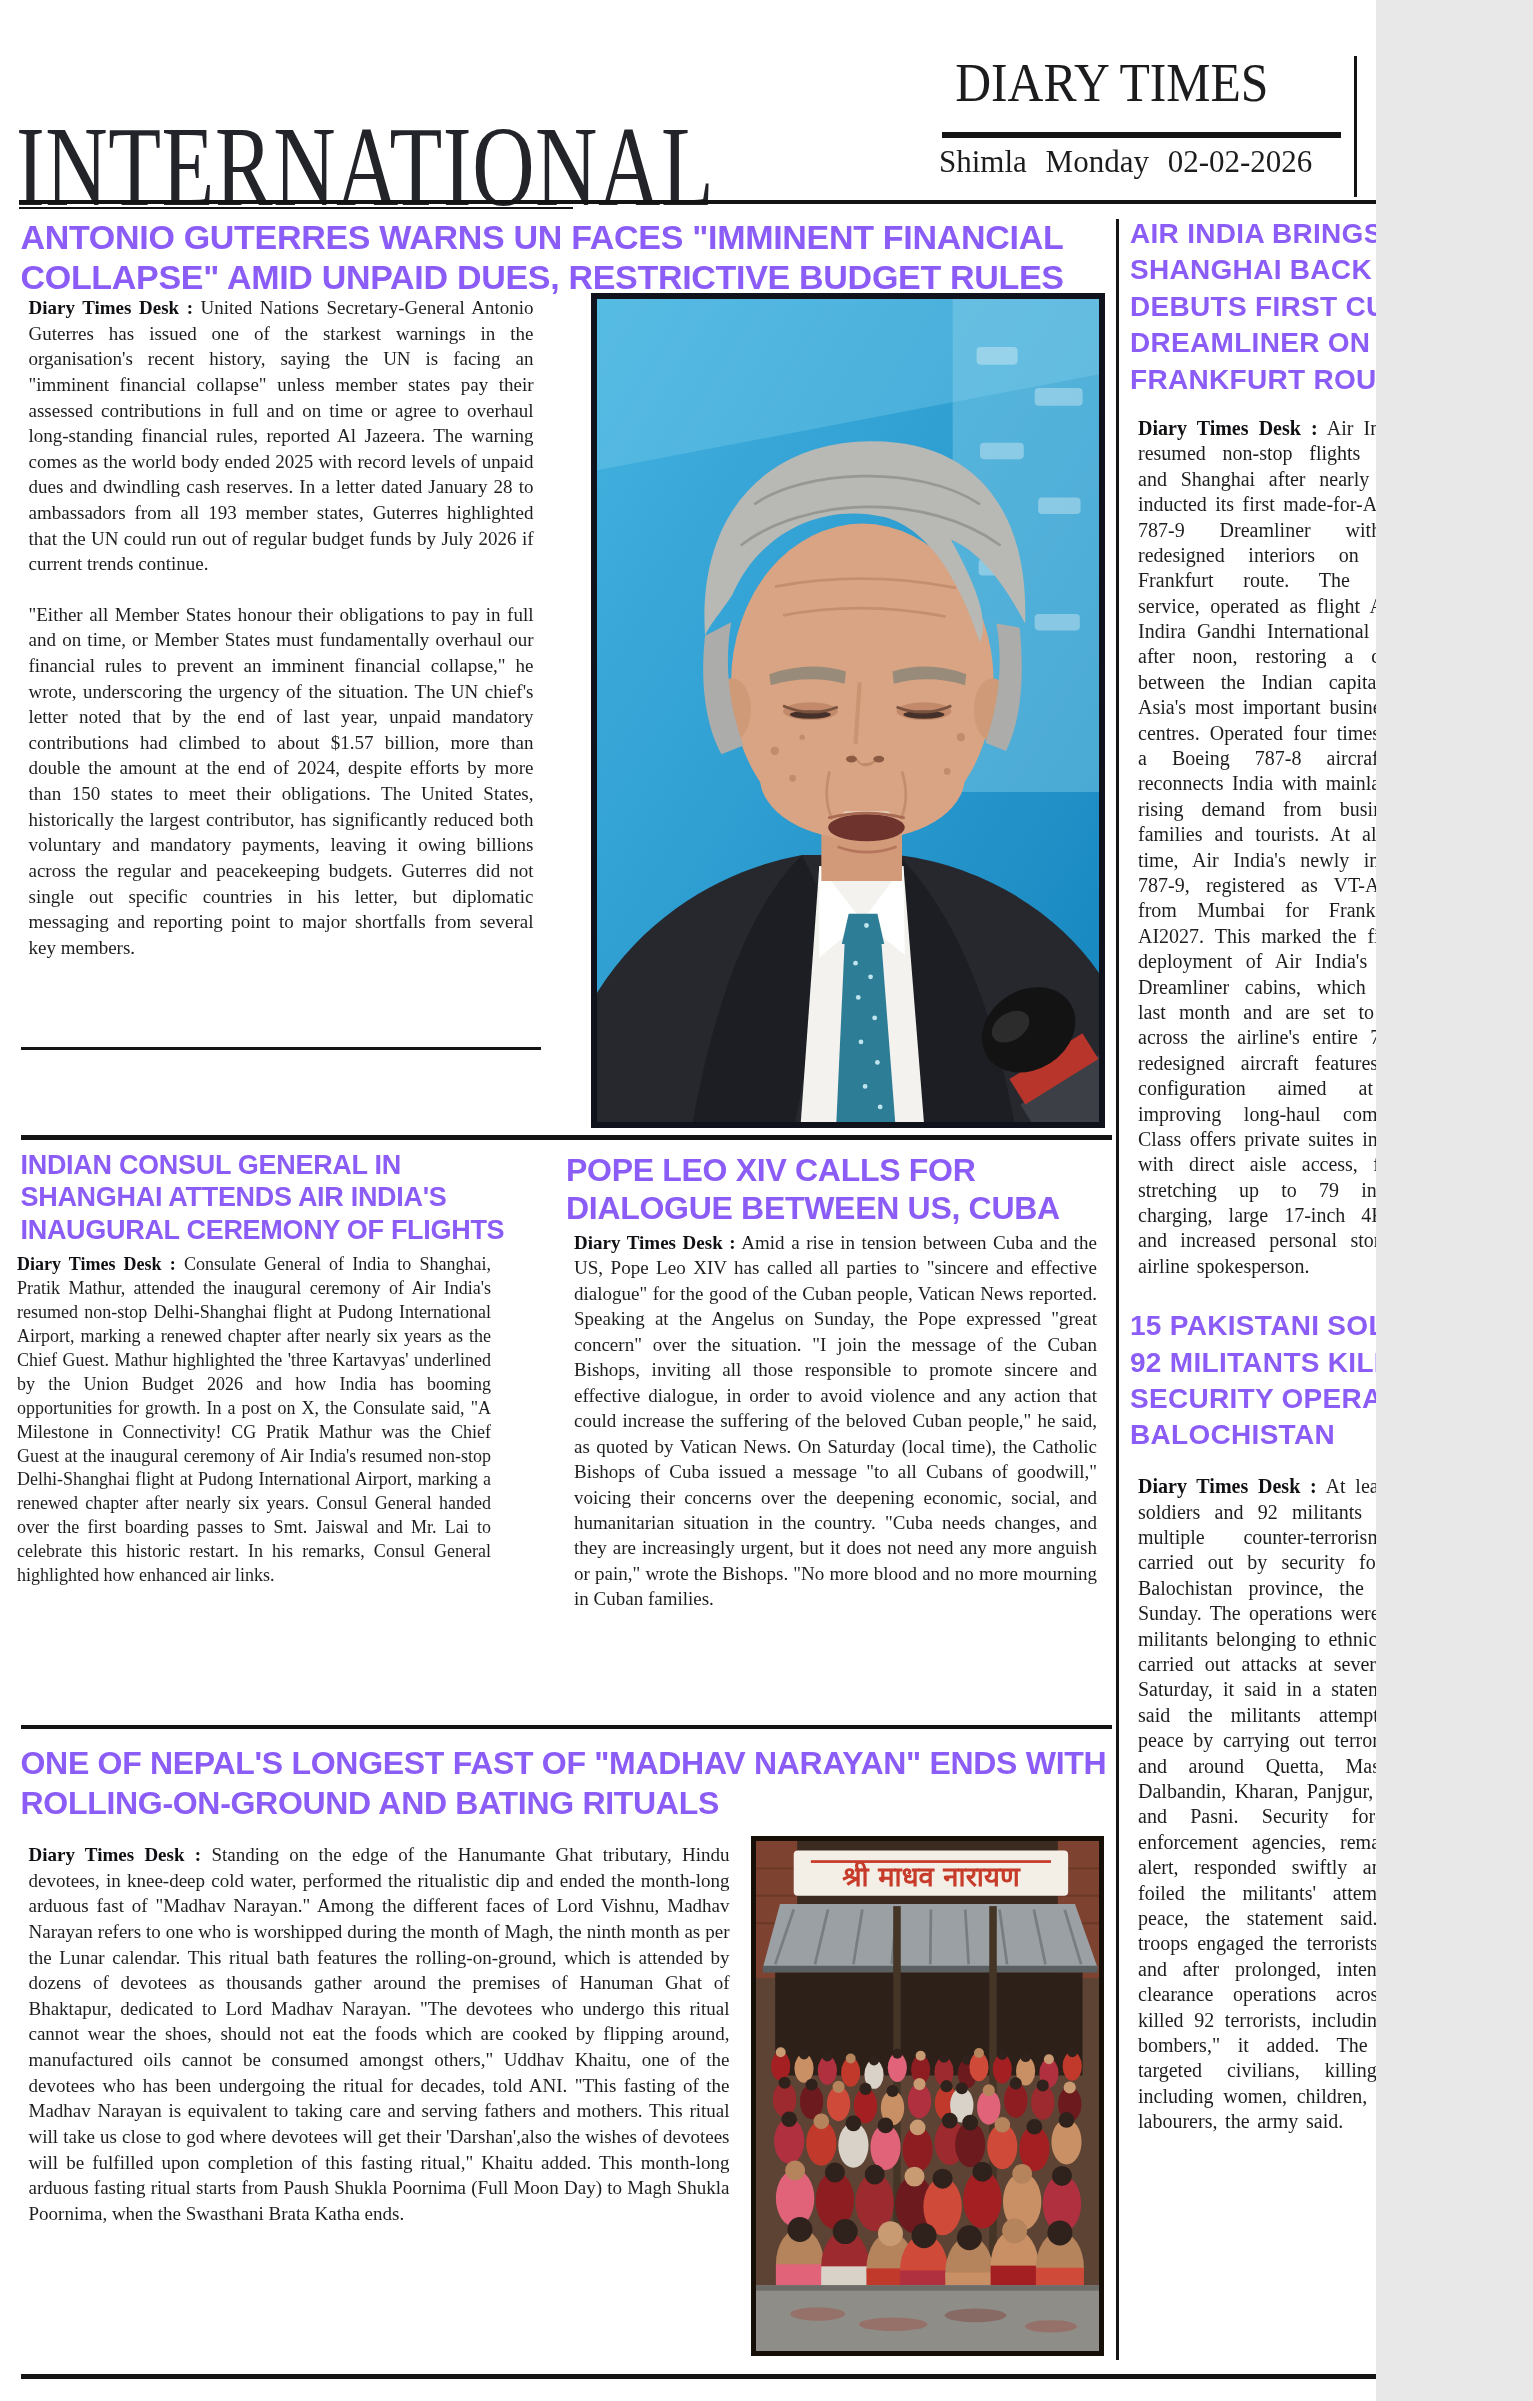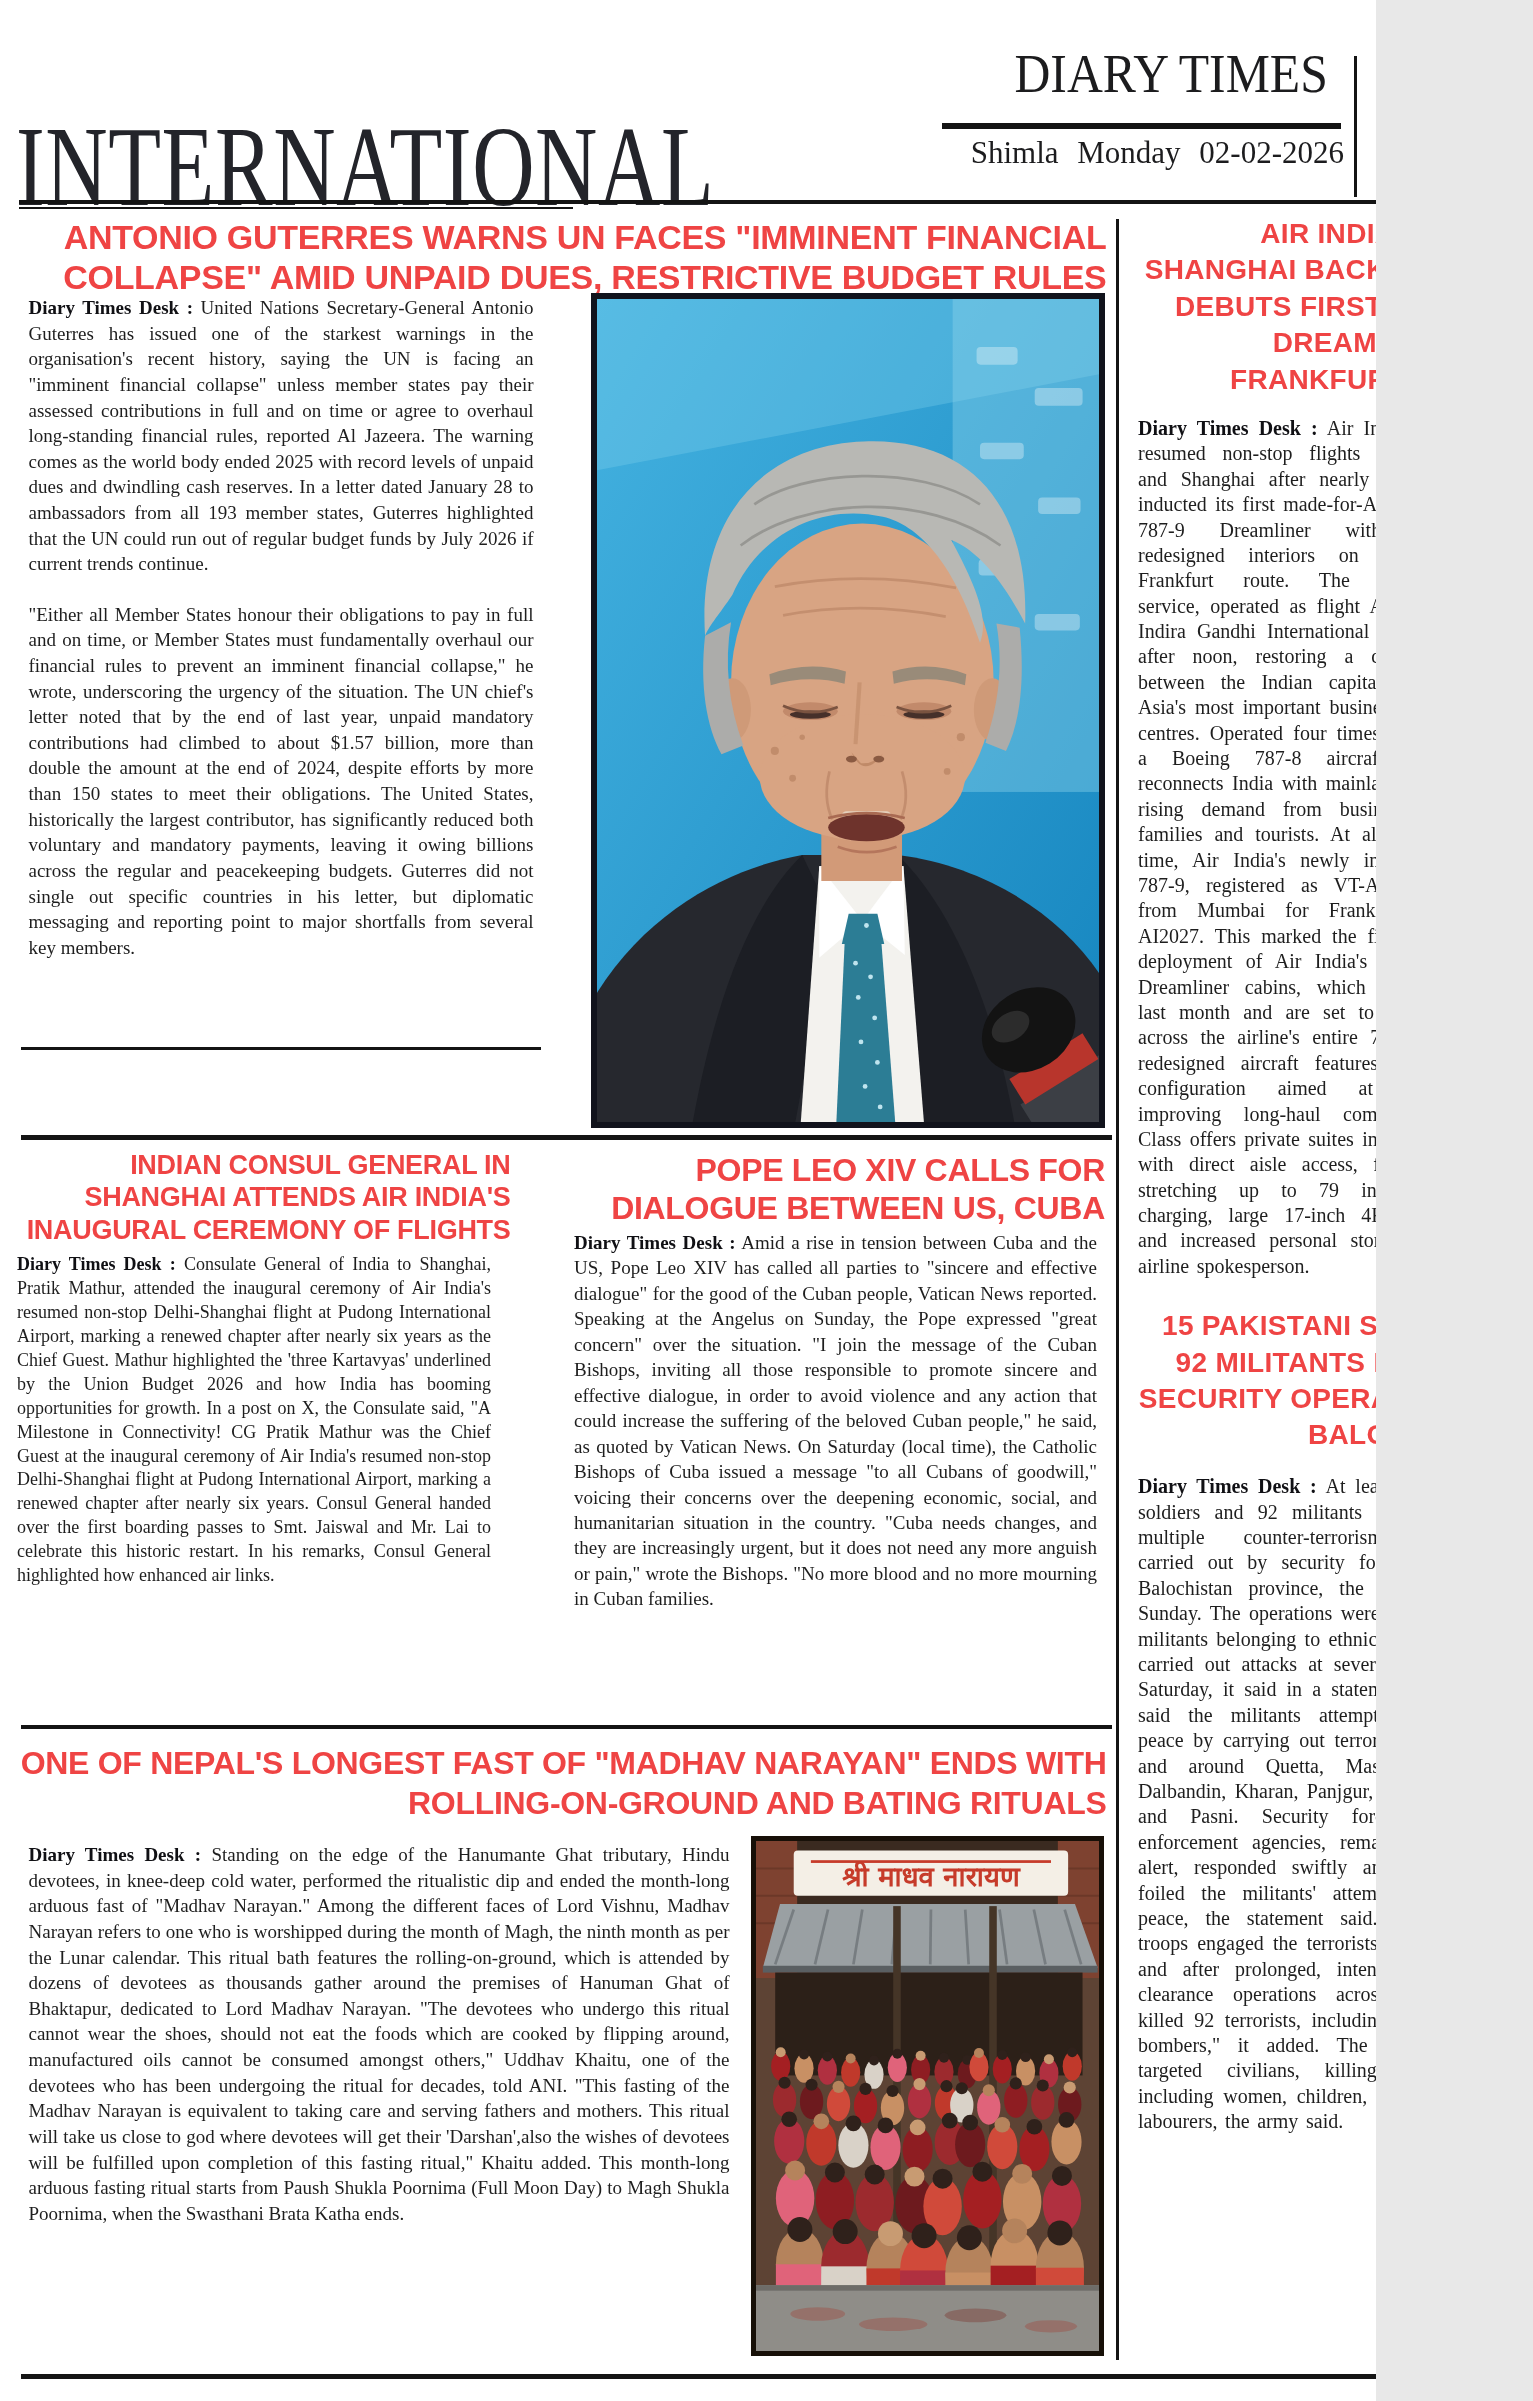--- a/index.html
+++ b/index.html
@@ -3,30 +3,30 @@
 <meta charset="utf-8">
 <style>
   html,body{margin:0;padding:0;background:#e8e8e8;}
   .page{position:relative;width:1376px;height:2401px;background:#ffffff;overflow:hidden;
         font-family:"Liberation Sans",sans-serif;color:#1e1e1e;}
   .rule{position:absolute;background:#141414;}
   
   .section-title{position:absolute;left:16.4px;top:101px;font-family:"Liberation Serif",serif;
     font-size:108px;font-weight:500;color:#23242a;letter-spacing:0.7px;white-space:nowrap;
     transform:scale(0.80,1.06);transform-origin:left top;}
-  .masthead-block{position:absolute;left:939px;top:43px;width:405px;text-align:right;}
+  .masthead-block{position:absolute;left:939px;top:52px;width:405px;text-align:left;}
   .masthead{font-family:"Liberation Serif",serif;font-size:54px;color:#1c1c1e;white-space:nowrap;
     transform:scaleX(0.92);transform-origin:center;}
   .masthead-rule{height:5.5px;background:#141414;margin:18px 2.7px 6.8px 2.7px;}
   .dateline{font-family:"Liberation Serif",serif;font-size:31px;color:#1c1c1e;word-spacing:11px;white-space:nowrap;}
   .pagenum{position:absolute;left:1401px;top:36px;width:116px;text-align:center;
     font-family:"DejaVu Sans",sans-serif;font-weight:bold;font-size:164px;line-height:161px;
     color:#17171a;letter-spacing:-4.1px;}
   
-  .hl{font-weight:bold;color:#ef4444;text-align:right;}
+  .hl{font-weight:bold;color:#8b5cf6;text-align:left;}
   .hl-main{position:absolute;left:20.5px;top:218px;width:1086px;font-size:34px;line-height:1.17;letter-spacing:-0.3px;}
   .hl-consul{position:absolute;left:20.5px;top:1149px;width:490px;font-size:27px;line-height:1.2;letter-spacing:-0.3px;}
   .hl-pope{position:absolute;left:566px;top:1151px;width:539px;font-size:32px;line-height:1.2;letter-spacing:-0.3px;}
   .hl-nepal{position:absolute;left:20.5px;top:1743px;width:1086px;font-size:32px;line-height:1.25;letter-spacing:-0.3px;}
   .hl-right{font-size:28px;line-height:1.3;letter-spacing:0.3px;}
   
   .body{ text-align:justify; }
   .desk{font-weight:bold;color:#101014;}
   .body-main{position:absolute;left:20.5px;top:287px;width:521px;font-size:19px;line-height:1.35;}
   .body-main .para2{margin-top:24.6px;}

